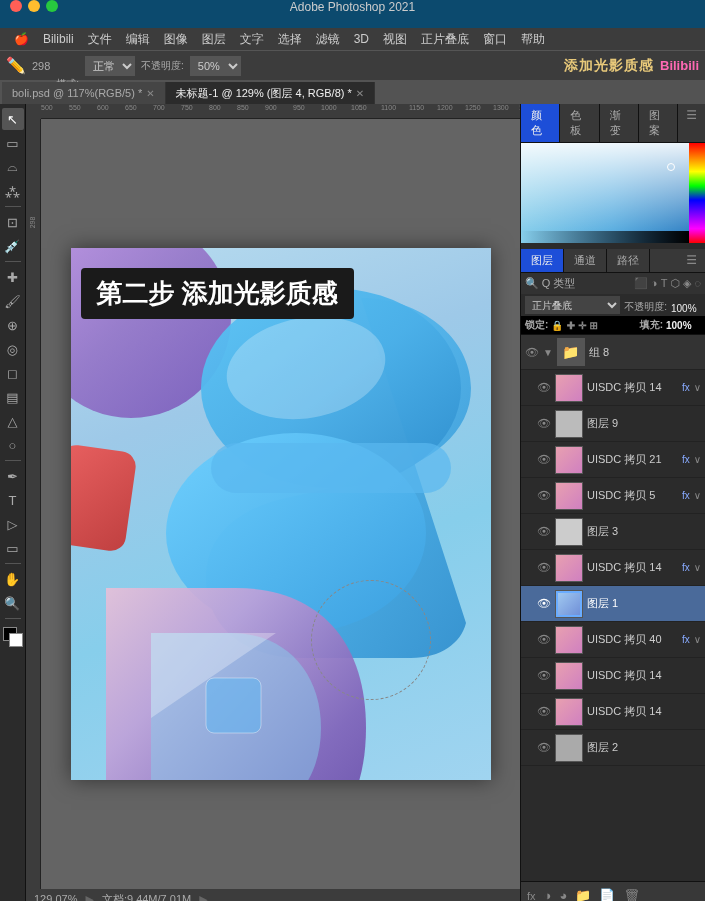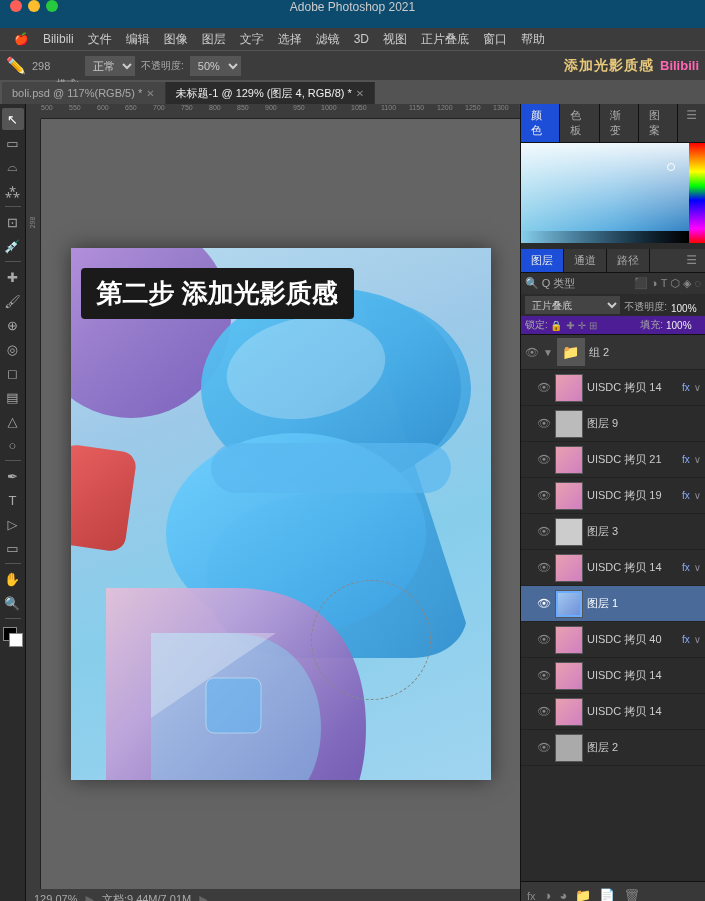--- a/index.html
+++ b/index.html
@@ -416,22 +416,23 @@
     .layers-opacity-value {
       color: #eee;
       font-size: 10px;
       width: 30px;
     }
     .layers-lock-bar {
       display: flex;
       align-items: center;
       padding: 2px 4px;
       gap: 3px;
-      background: #4c1d95;
+      background: #000000;
       border-bottom: 1px solid #111;
+      font-weight: bold;
     }
     .lock-label {
       color: #aaa;
       font-size: 10px;
     }
     .lock-icon {
       color: #888;
       font-size: 10px;
       cursor: pointer;
     }
@@ -792,21 +793,21 @@
       </div>
 
       <div id="layers-list">
 
         <div class="layer-group-header">
           <span class="eye-icon">👁</span>
           <span style="color:#888;font-size:10px;">▼</span>
           <div class="layer-thumb" style="background:#555;display:flex;align-items:center;justify-content:center;">
             <span style="color:#aaa;font-size:14px;">📁</span>
           </div>
-          <span class="layer-name">组 2</span>
+          <span class="layer-name">组 8</span>
         </div>
 
         <div class="layer-row">
           <span class="eye-icon">👁</span>
           <div class="layer-thumb">
               <div class="layer-thumb-ps"></div>
             </div>
           <span class="layer-name">UISDC 拷贝 14</span>
           <span class="layer-fx">fx</span>
           <span class="layer-arrow">∨</span>
@@ -825,21 +826,21 @@
             </div>
           <span class="layer-name">UISDC 拷贝 21</span>
           <span class="layer-fx">fx</span>
           <span class="layer-arrow">∨</span>
         </div>
         <div class="layer-row">
           <span class="eye-icon">👁</span>
           <div class="layer-thumb">
               <div class="layer-thumb-ps"></div>
             </div>
-          <span class="layer-name">UISDC 拷贝 19</span>
+          <span class="layer-name">UISDC 拷贝 5</span>
           <span class="layer-fx">fx</span>
           <span class="layer-arrow">∨</span>
         </div>
         <div class="layer-row">
           <span class="eye-icon">👁</span>
           <div class="layer-thumb">
               <div style="background:#ccc;width:100%;height:100%;"></div>
             </div>
           <span class="layer-name">图层 3</span>
         </div>

